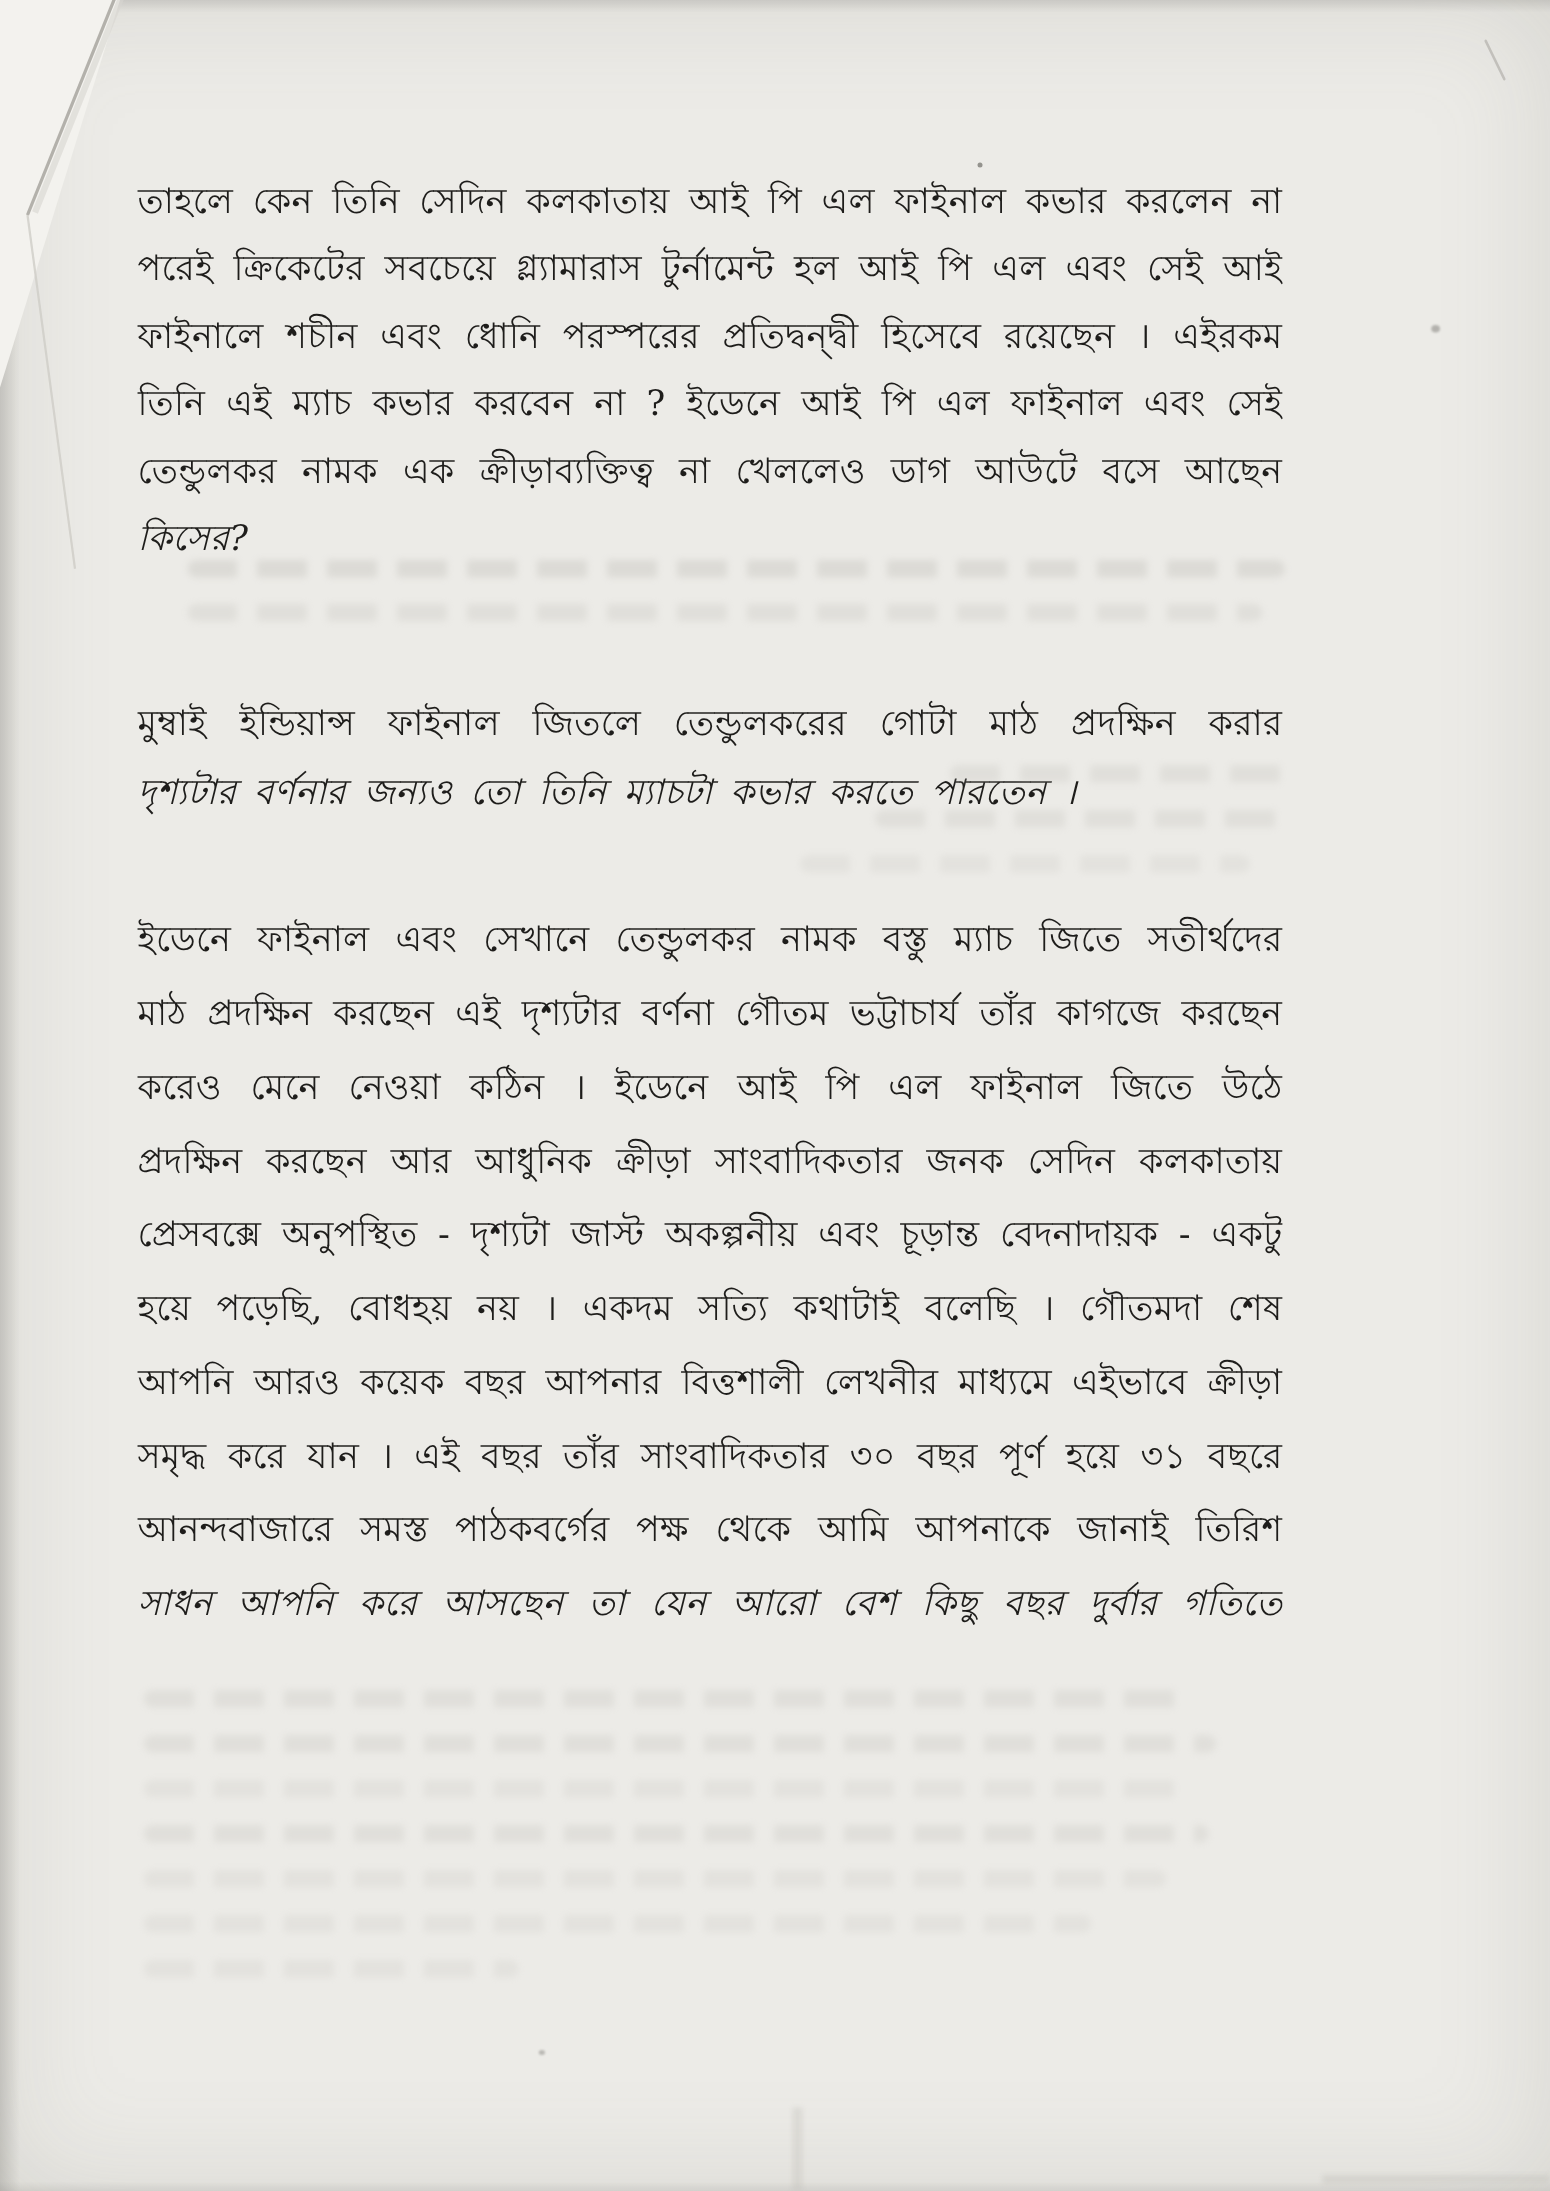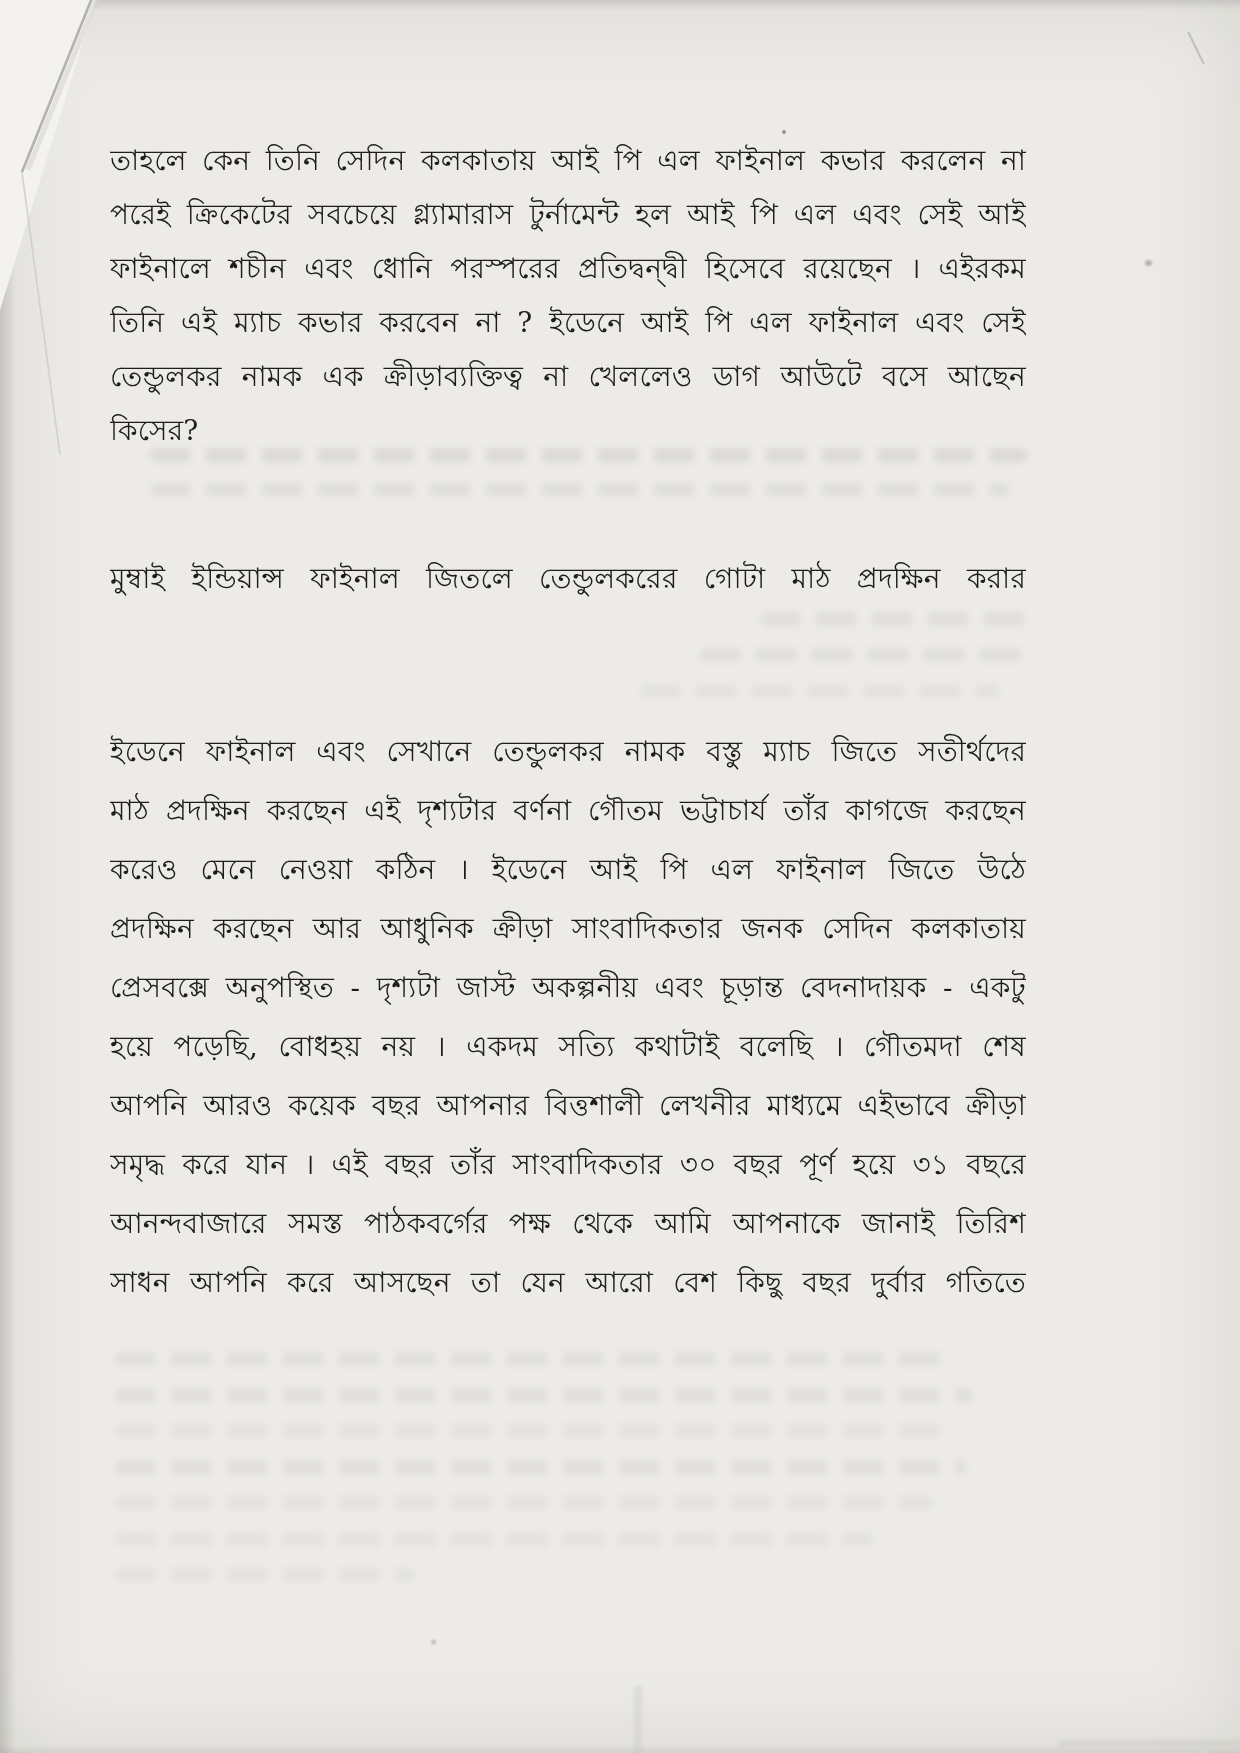--- a/index.html
+++ b/index.html
@@ -30,21 +30,21 @@
   .bn-line{
     font-size:28px;
     line-height:var(--lh);
     height:var(--lh);
     overflow:hidden;
     text-align:justify;
     text-align-last:justify;
     word-spacing:5px;
     letter-spacing:.2px;
   }
-  .bn-line.last-line{text-align-last:left;}
+  .bn-line.last-line{text-align-last:left;font-style:italic;}
   
   .ghost{
     position:absolute;height:14px;border-radius:7px;
     background:repeating-linear-gradient(90deg,#b7b5af 0 40px,rgba(183,181,175,0) 40px 56px);
     filter:blur(3px);
   }
   .ghost.g-mid{opacity:.30;}
   .ghost.g-soft{opacity:.22;}
   .ghost.g-faint{opacity:.16;}
   
@@ -81,20 +81,21 @@
     <div class="para" id="p1">
         <div class="bn-line">তাহলে কেন তিনি সেদিন কলকাতায় আই পি এল ফাইনাল কভার করলেন না ? বিশ্বকাপের</div>
         <div class="bn-line">পরেই ক্রিকেটের সবচেয়ে গ্ল্যামারাস টুর্নামেন্ট হল আই পি এল এবং সেই আই পি এল</div>
         <div class="bn-line">ফাইনালে শচীন এবং ধোনি পরস্পরের প্রতিদ্বন্দ্বী হিসেবে রয়েছেন । এইরকম একটা আবহেও</div>
         <div class="bn-line">তিনি এই ম্যাচ কভার করবেন না ? ইডেনে আই পি এল ফাইনাল এবং সেই ফাইনালে</div>
         <div class="bn-line">তেন্ডুলকর নামক এক ক্রীড়াব্যক্তিত্ব না খেললেও ডাগ আউটে বসে আছেন এটাই বা কম</div>
         <div class="bn-line last-line">কিসের?</div>
       </div>
     <div class="para" id="p2">
         <div class="bn-line">মুম্বাই ইন্ডিয়ান্স ফাইনাল জিতলে তেন্ডুলকরের গোটা মাঠ প্রদক্ষিন করার সম্ভাবান আছে শুধু এই</div>
+        <div class="bn-line last-line">দৃশ্যটার বর্ণনার জন্যও তো তিনি ম্যাচটা কভার করতে পারতেন ।</div>
       </div>
     <div class="para" id="p3">
         <div class="bn-line">ইডেনে ফাইনাল এবং সেখানে তেন্ডুলকর নামক বস্তু ম্যাচ জিতে সতীর্থদের কাঁধে চেপে গোটা</div>
         <div class="bn-line">মাঠ প্রদক্ষিন করছেন এই দৃশ্যটার বর্ণনা গৌতম ভট্টাচার্য তাঁর কাগজে করছেন না এটা তো কষ্ট</div>
         <div class="bn-line">করেও মেনে নেওয়া কঠিন । ইডেনে আই পি এল ফাইনাল জিতে উঠে আধুনিক ডন গোটা মাঠ</div>
         <div class="bn-line">প্রদক্ষিন করছেন আর আধুনিক ক্রীড়া সাংবাদিকতার জনক সেদিন কলকাতায় থেকে ইডেনের</div>
         <div class="bn-line">প্রেসবক্সে অনুপস্থিত - দৃশ্যটা জাস্ট অকল্পনীয় এবং চূড়ান্ত বেদনাদায়ক - একটু কি আবেগপ্রবন</div>
         <div class="bn-line">হয়ে পড়েছি, বোধহয় নয় । একদম সত্যি কথাটাই বলেছি । গৌতমদা শেষ একটাই কথা বলবো</div>
         <div class="bn-line">আপনি আরও কয়েক বছর আপনার বিত্তশালী লেখনীর মাধ্যমে এইভাবে ক্রীড়া সাংবাদিকতাকে</div>
         <div class="bn-line">সমৃদ্ধ করে যান । এই বছর তাঁর সাংবাদিকতার ৩০ বছর পূর্ণ হয়ে ৩১ বছরে পড়েছে ।</div>

